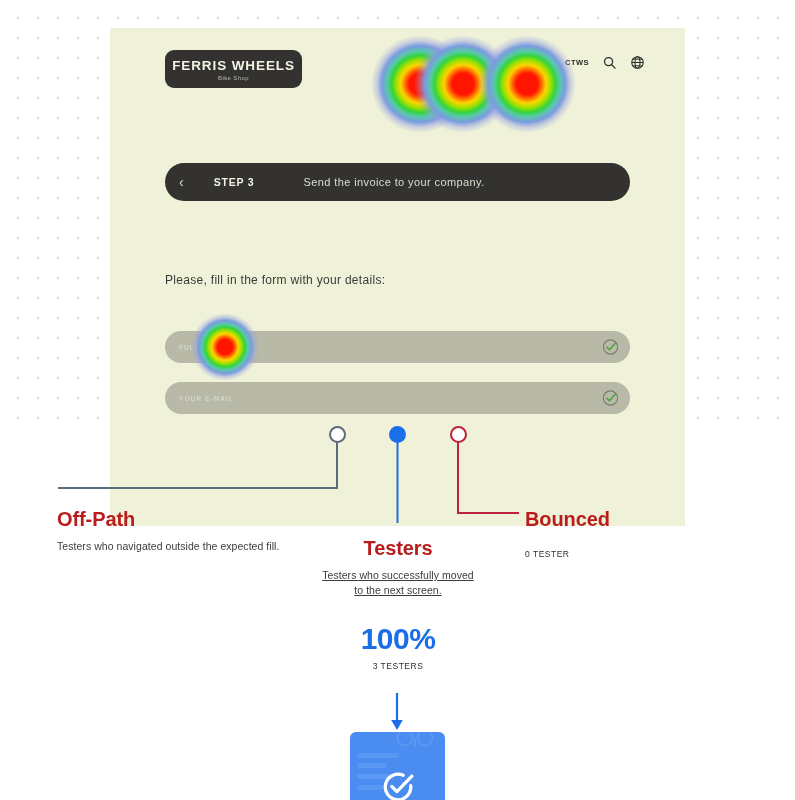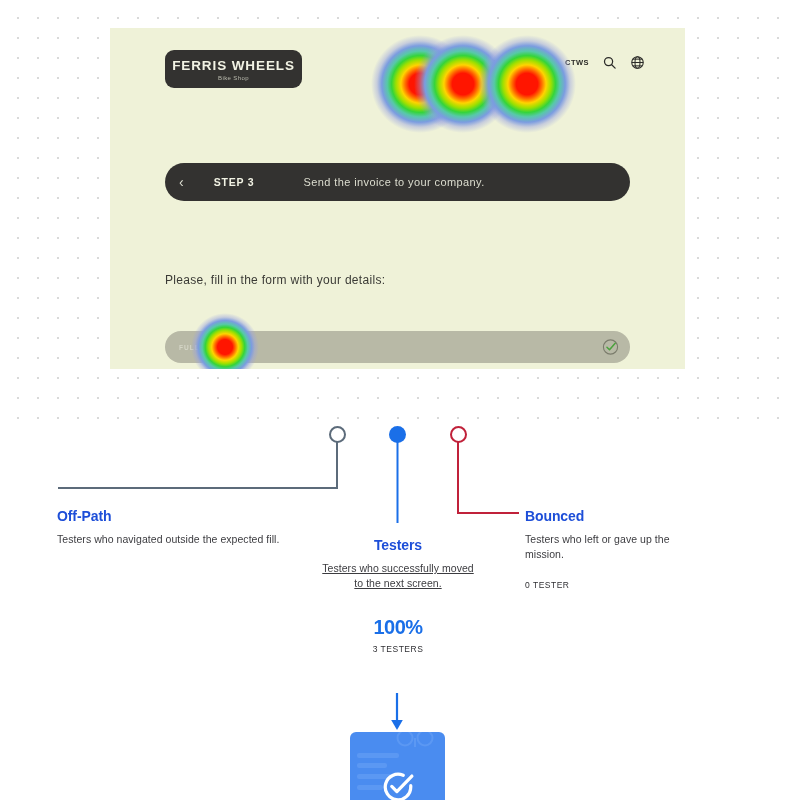--- a/index.html
+++ b/index.html
@@ -18,21 +18,21 @@
   .white-plate-2 {
     position: absolute;
     left: 0; top: 434px; width: 795px; height: 366px;
     background: #ffffff;
   }
 
   
   .mockup {
     position: absolute;
     left: 110px; top: 28px;
-    width: 575px; height: 341px;
+    width: 575px; height: 498px;
     background: #eff2d8;
     overflow: hidden;
   }
 
   .mock-header {
     position: absolute;
     left: 0; top: 0; width: 100%; height: 80px;
   }
 
   .logo-box {
@@ -178,23 +178,23 @@
     width: 17px; height: 17px;
     border-radius: 50%;
     box-sizing: border-box;
   }
   .marker-hollow { background: #ffffff; border: 2px solid currentColor; }
   .marker-solid  { background: currentColor; }
 
   .leg { position: absolute; }
 
   .col-title {
-    font-size: 14px;
-    font-weight: bold;
-    color: #1d4ed8;
+    font-size: 20px;
+    font-weight: bold;
+    color: #b91c1c;
     letter-spacing: -0.1px;
   }
   .col-desc {
     font-size: 10.5px;
     color: #3c3c40;
     line-height: 1.45;
     letter-spacing: 0.05px;
   }
   .col-count {
     font-size: 8.5px;
@@ -213,21 +213,21 @@
     width: 152px;
     text-align: center;
   }
   .bounced {
     position: absolute;
     left: 525px; top: 508px;
     width: 185px;
   }
 
   .pct {
-    font-size: 20px;
+    font-size: 30px;
     font-weight: bold;
     color: #1a6fe8;
     letter-spacing: -0.5px;
     line-height: 1;
   }
   .pct-sub {
     font-size: 8.5px;
     color: #2f2f33;
     letter-spacing: 0.5px;
     margin-top: 7px;
@@ -350,21 +350,20 @@
 
 <div class="success">
   <div class="col-title">Testers</div>
   <div class="col-desc" style="margin-top:8px;text-decoration:underline;">Testers who successfully moved to the next screen.</div>
   <div class="pct" style="margin-top:26px;">100%</div>
   <div class="pct-sub">3 TESTERS</div>
 </div>
 
 <div class="bounced">
   <div class="col-title">Bounced</div>
-  <div class="col-desc" style="margin-top:8px;">Testers who left or gave up the mission.</div>
   <div class="col-count" style="margin-top:18px;">0 TESTER</div>
 </div>
 
 <svg class="down-arrow" viewBox="0 0 14 38">
   <line x1="7" y1="0" x2="7" y2="29" stroke="#1a6fe8" stroke-width="2.2"></line>
   <polygon points="7,37 1.2,27 12.8,27" fill="#1a6fe8"></polygon>
 </svg>
 
 <div class="thumb-card">
   <div class="tl" style="left:7px; top:21px; width:42px; height:5px;"></div>

